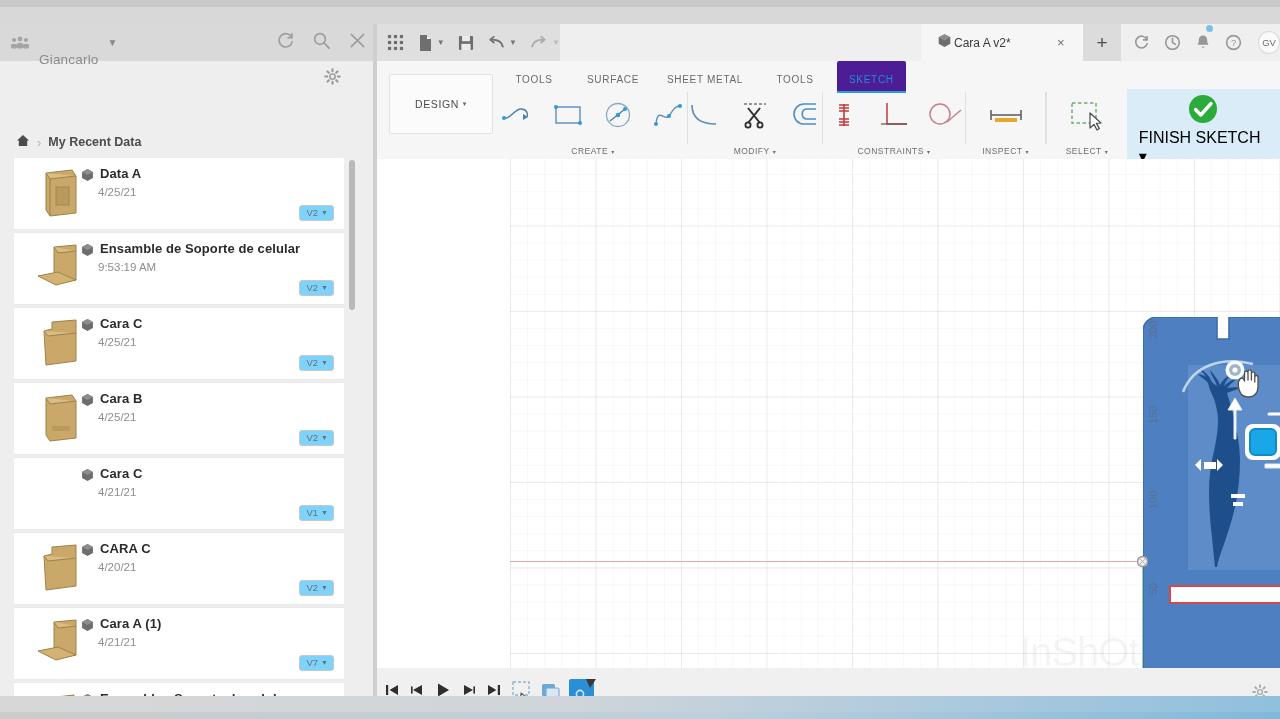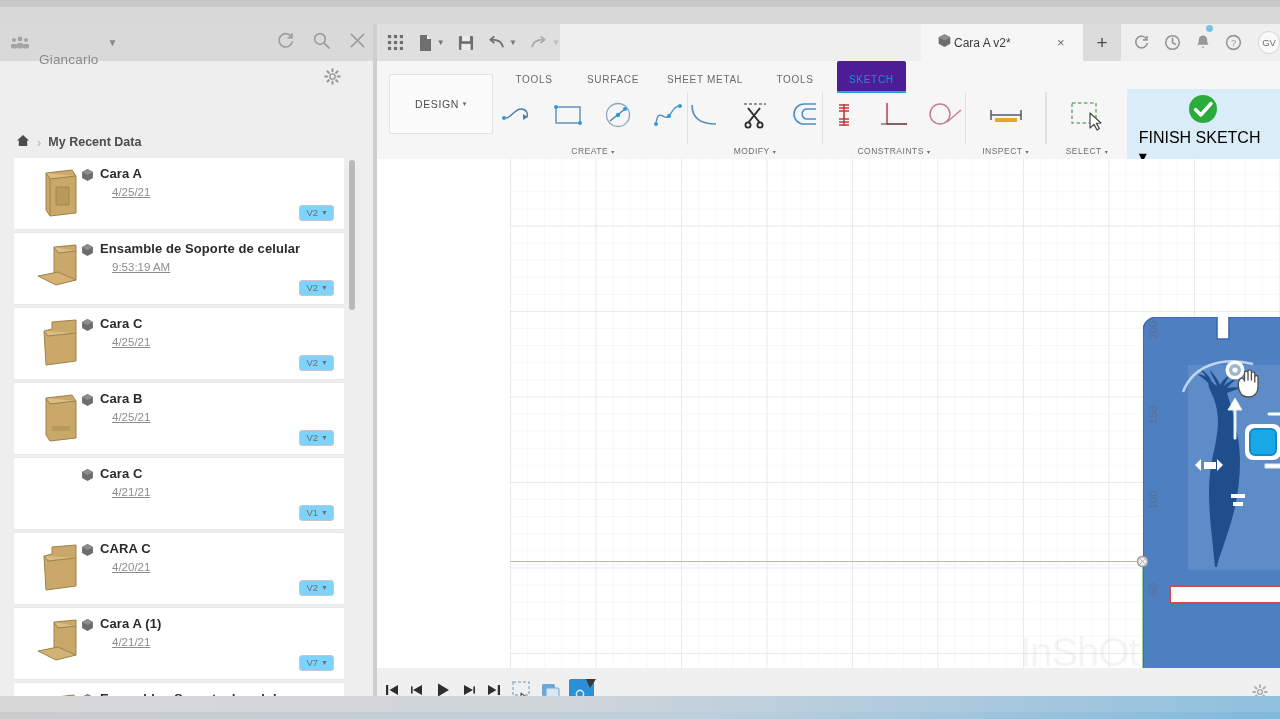--- a/index.html
+++ b/index.html
@@ -29,21 +29,21 @@
      font-size:12.5px;color:#4c4c4c;font-weight:bold;}
   #crumb .sep{color:#b4b4b4;font-weight:normal;font-size:13px;}
 
   #file-list{position:absolute;left:14px;top:134px;width:330px;height:555px;overflow:hidden;}
   .file-card{height:71px;background:#ffffff;margin-bottom:4px;position:relative;
      border-radius:1px;box-shadow:0 0 0 1px rgba(0,0,0,.02);}
   .file-card .thumb{position:absolute;left:18px;top:9px;width:56px;height:52px;}
   .file-card .title{position:absolute;left:86px;top:8px;font-size:13px;color:#2b2b2b;
      font-weight:bold;white-space:nowrap;letter-spacing:.1px;}
   .file-card .doc-ico{position:absolute;left:66px;top:10px;width:15px;height:14px;}
-  .file-card .date{position:absolute;left:98px;top:28px;font-size:11.5px;color:#8d8d8d;text-decoration:underline;}
+  .file-card .date{position:absolute;left:84px;top:28px;font-size:11.5px;color:#8d8d8d;}
   .file-card .ver{position:absolute;right:10px;bottom:8px;border:1px solid #c7c7c7;
      border-radius:3px;padding:1px 5px 2px 6px;font-size:9.5px;color:#6f6f6f;background:#7dd3fc;
      display:flex;align-items:center;gap:3px;}
   .file-card .ver .vc{font-size:7px;}
   #panel-scroll{position:absolute;right:22px;top:136px;width:6px;height:553px;}
   #panel-thumb{position:absolute;left:0;top:0;width:6px;height:150px;background:#b9b9b9;border-radius:3px;}
   #panel-divider{position:absolute;left:373px;top:24px;width:4px;height:672px;background:#cfcfcf;}
 
   
   #fusion{position:absolute;left:377px;top:24px;width:903px;height:672px;background:#f6f6f6;overflow:hidden;}
@@ -197,21 +197,21 @@
         <div class="thumb"><svg viewBox="0 0 56 52">
             <path d="M14 6 L40 3 L44 9 L44 46 L18 49 L14 43 Z" fill="#c9a86a" stroke="#9e8248" stroke-width="1"></path>
             <path d="M14 6 L18 12 L44 9" fill="#d9bd85" stroke="#9e8248" stroke-width="1"></path>
             <path d="M18 12 L18 49" stroke="#9e8248" stroke-width="1"></path>
             <rect x="24" y="20" width="13" height="18" fill="#b99a5d" stroke="#9e8248" stroke-width=".8"></rect>
           </svg></div>
         <div class="doc-ico"><svg viewBox="0 0 16 16" width="15" height="14">
             <path d="M8 1.2 14.2 4.6 V11.4 L8 14.8 1.8 11.4 V4.6Z" fill="#6d6d6d"></path>
             <path d="M8 1.2 14.2 4.6 8 8 1.8 4.6Z" fill="#8d8d8d"></path>
           </svg></div>
-        <div class="title">Cara A</div>
+        <div class="title">Data A</div>
         <div class="date">4/25/21</div>
         <div class="ver">V2<span class="vc">▼</span></div>
       </div>
       <div class="file-card">
         <div class="thumb"><svg viewBox="0 0 56 52">
             <path d="M22 5 L44 3 L44 38 L22 41 Z" fill="#c9a86a" stroke="#9e8248" stroke-width="1"></path>
             <path d="M22 5 L26 11 L44 9" fill="#d9bd85" stroke="#9e8248" stroke-width="1"></path>
             <path d="M6 34 L26 30 L44 38 L24 43 Z" fill="#d3b274" stroke="#9e8248" stroke-width="1"></path>
           </svg></div>
         <div class="doc-ico"><svg viewBox="0 0 16 16" width="15" height="14">

